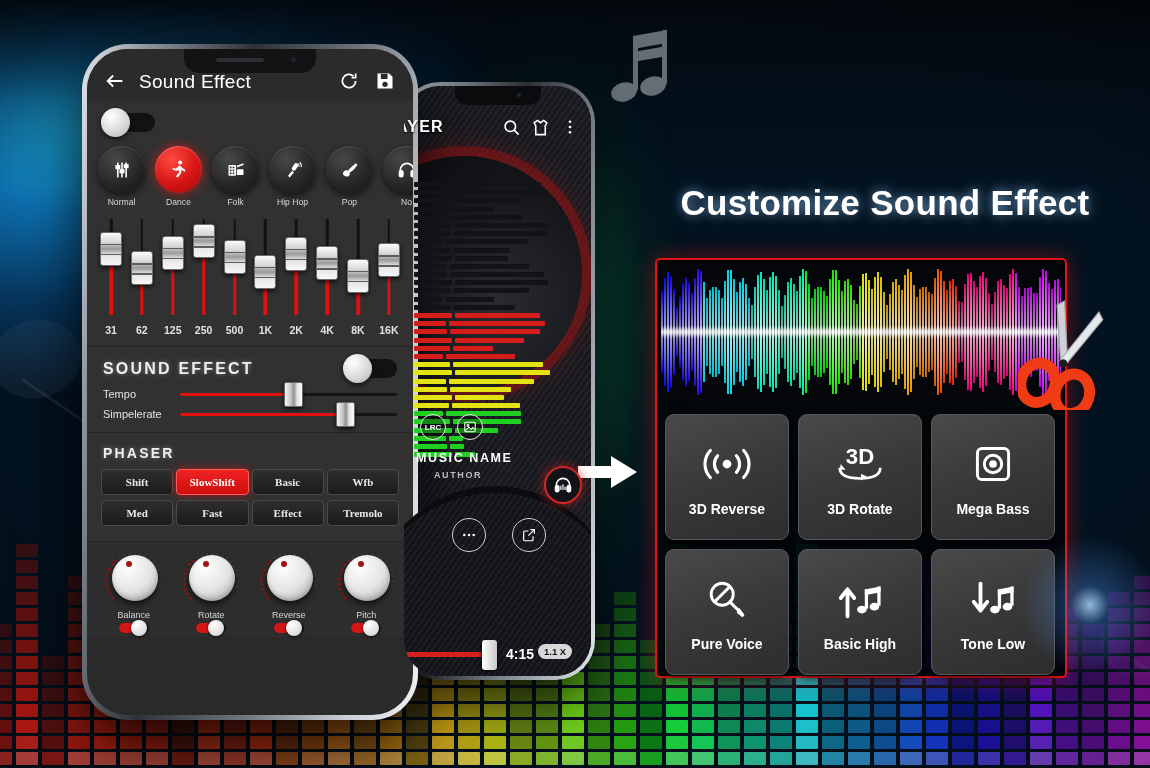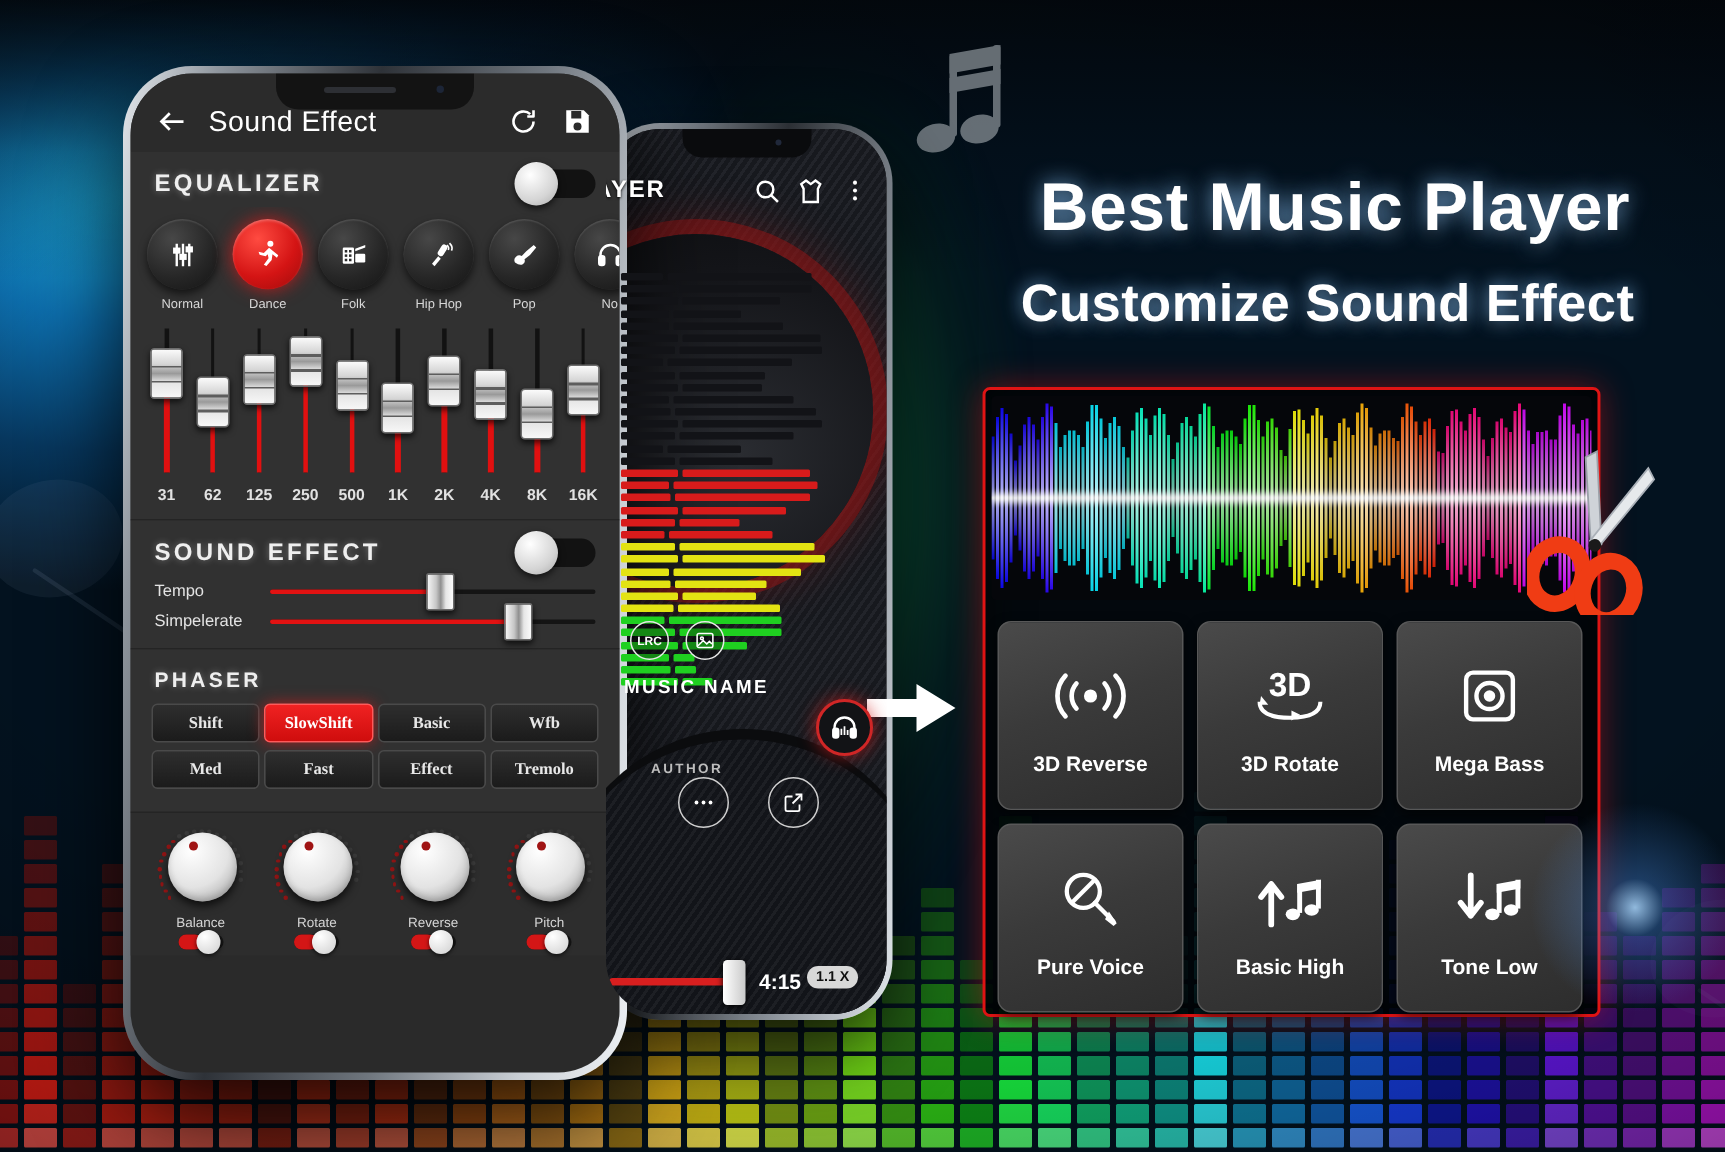--- a/index.html
+++ b/index.html
@@ -54,21 +54,21 @@
   .p2-disc{position:absolute;left:-58px;top:70px;width:236px;height:236px;border-radius:50%;
     background:radial-gradient(circle at 62% 62%, #2a2c31 0%, #141519 60%, #0b0c0e 100%);
     box-shadow:0 0 0 10px rgba(140,20,20,.55), 0 0 34px rgba(180,20,20,.5);overflow:hidden;}
   .spec{position:absolute;left:10px;top:96px;width:150px;z-index:4;}
   .specrow{height:5px;margin-bottom:3.2px;display:flex;gap:3px;}
   .specseg{height:100%;border-radius:1px;}
   .p2-lrc{position:absolute;left:16px;top:328px;display:flex;gap:11px;z-index:5;}
   .rbtn{width:26px;height:26px;border-radius:50%;border:1.6px solid #e9e9e9;display:flex;
     align-items:center;justify-content:center;color:#fff;font-size:8px;font-weight:700;background:rgba(0,0,0,.35);}
   .p2-mname{position:absolute;left:12px;top:365px;color:#fff;font-size:12.5px;font-weight:700;letter-spacing:1.6px;z-index:5;}
-  .p2-auth{position:absolute;left:30px;top:384px;color:#bdbdbd;font-size:9px;font-weight:700;letter-spacing:1.6px;z-index:5;margin-top:37px;}
+  .p2-auth{position:absolute;left:30px;top:384px;color:#bdbdbd;font-size:9px;font-weight:700;letter-spacing:1.6px;z-index:5;}
   .p2-hp{position:absolute;left:140px;top:380px;width:38px;height:38px;border-radius:50%;
     border:2.4px solid #d02626;background:#121316;display:flex;align-items:center;justify-content:center;z-index:7;
     box-shadow:0 0 12px rgba(210,30,30,.7);}
   .p2-bigarc{position:absolute;left:-34px;top:400px;width:250px;height:250px;border-radius:50%;
     background:repeating-linear-gradient(125deg,#1d1f24 0px,#1d1f24 2px,#121419 2px,#121419 5px);
     border-top:7px solid #0b0c0e;z-index:3;}
   .p2-dots{position:absolute;left:48px;top:432px;width:34px;height:34px;border-radius:50%;
     border:1.4px solid #cfcfcf;display:flex;align-items:center;justify-content:center;color:#fff;font-size:15px;z-index:6;}
   .p2-share{position:absolute;left:108px;top:432px;width:34px;height:34px;border-radius:50%;
     border:1.4px solid #cfcfcf;display:flex;align-items:center;justify-content:center;z-index:6;}
@@ -1049,21 +1049,20 @@
           <svg viewBox="0 0 24 24" width="20" height="20" fill="#fff">
             <path d="M3 3h14l4 4v14H3z" fill="#fff"></path>
             <rect x="7" y="3.6" width="8" height="6" fill="#2b2b2b"></rect>
             <circle cx="12" cy="16" r="3.2" fill="#2b2b2b"></circle>
             </svg>
         </div>
       </div>
 
       <div class="panel">
         <div class="sec-head">
-          <div class="sec-title">EQUALIZER</div>
           <div class="toggle on">
             <div class="tfill"></div>
               <div class="tk"></div>
           </div>
         </div>
         <div class="presets" id="presets">
             <div class="preset">
               <div class="pc">
                 <svg viewBox="0 0 24 24" width="20" height="20" fill="none" stroke="#fff" stroke-width="1.9">
                   <line x1="7" y1="3" x2="7" y2="21"></line>
@@ -1379,21 +1378,20 @@
             <div class="kl">Pitch</div>
             <div class="ktog">
               <div class="kf"></div>
               <div class="kk"></div>
             </div>
           </div>
         </div>
     </div>
   </div>
 
-  <div class="head1">Best Music Player</div>
   <div class="head2">Customize Sound Effect</div>
 
   <div class="redbox">
     <div class="wavebox" id="wavebox">
         <div class="wavecol" style="left: 0px; top: 27.2px; height: 81.6px; bottom: auto; background: linear-gradient(rgb(6, 6, 239) 0%, rgb(184, 184, 255) 48%, rgb(240, 240, 255) 50%, rgb(184, 184, 255) 52%, rgb(6, 6, 239) 100%); opacity: 0.82;"></div>
         <div class="wavecol" style="left: 3px; top: 14.318px; height: 107.364px; bottom: auto; background: linear-gradient(rgb(9, 6, 239) 0%, rgb(184, 184, 255) 48%, rgb(240, 240, 255) 50%, rgb(184, 184, 255) 52%, rgb(9, 6, 239) 100%); opacity: 0.91;"></div>
         <div class="wavecol" style="left: 6px; top: 8.09041px; height: 119.819px; bottom: auto; background: linear-gradient(rgb(12, 6, 239) 0%, rgb(185, 184, 255) 48%, rgb(240, 240, 255) 50%, rgb(185, 184, 255) 52%, rgb(12, 6, 239) 100%); opacity: 0.95;"></div>
         <div class="wavecol" style="left: 9px; top: 11.5821px; height: 112.836px; bottom: auto; background: linear-gradient(rgb(15, 6, 239) 0%, rgb(186, 184, 255) 48%, rgb(240, 240, 255) 50%, rgb(186, 184, 255) 52%, rgb(15, 6, 239) 100%); opacity: 0.92;"></div>
         <div class="wavecol" style="left: 12px; top: 24.5214px; height: 86.9572px; bottom: auto; background: linear-gradient(rgb(18, 6, 239) 0%, rgb(187, 184, 255) 48%, rgb(240, 240, 255) 50%, rgb(187, 184, 255) 52%, rgb(18, 6, 239) 100%); opacity: 0.84;"></div>
         <div class="wavecol" style="left: 15px; top: 42.9379px; height: 50.1242px; bottom: auto; background: linear-gradient(rgb(21, 6, 239) 0%, rgb(188, 184, 255) 48%, rgb(241, 240, 255) 50%, rgb(188, 184, 255) 52%, rgb(21, 6, 239) 100%); opacity: 0.72;"></div>

